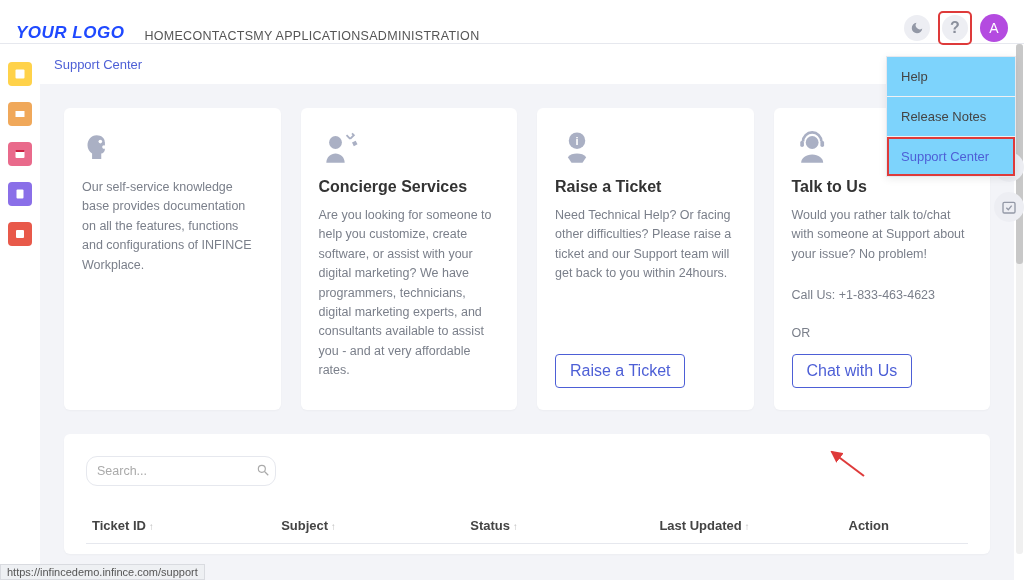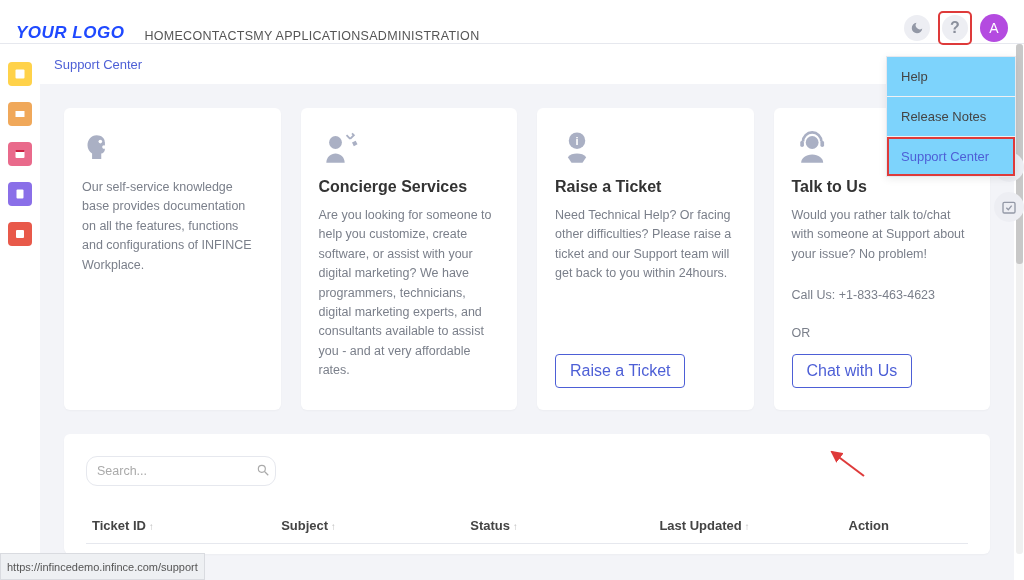--- a/index.html
+++ b/index.html
@@ -64,21 +64,21 @@
   .search{position:relative;margin-bottom:22px}
   .search input{width:190px;height:30px;border:1px solid var(--border);border-radius:11px;padding:0 28px 0 10px;font-size:12.5px;color:#14532d}
   .search input::placeholder{color:#aaa}
   .search .sicon{position:absolute;left:170px;top:7px;color:#aaa}
   .thead,.trow{display:flex;align-items:center;font-size:13px}
   .thead{color:#444;font-weight:600;padding:10px 6px;border-bottom:1px solid var(--border)}
   .th,.td{flex:1}
   .th.sort::after{content:' \2191';color:#bbb;font-size:10px}
   .th.action,.td.action{flex:.6}
   
-  .statusbar{position:absolute;left:0;bottom:0;height:27px;background:#eef0f3;border:1px solid #d9dbe0;font-size:11px;color:#555;display:flex;align-items:center;padding:0 6px}
+  .statusbar{position:absolute;left:0;bottom:0;height:16px;background:#eef0f3;border:1px solid #d9dbe0;font-size:11px;color:#555;display:flex;align-items:center;padding:0 6px}
   
   .floatpills{position:absolute;right:0;top:152px;display:flex;flex-direction:column;gap:10px;align-items:center}
   .pill{width:30px;height:30px;border-radius:50%;background:#edeef3;display:flex;align-items:center;justify-content:center;color:#9398a6;cursor:pointer;position:relative;z-index:1}
   svg{display:block}
 </style>
 </head>
 <body>
 
 <div class="topbar">
   <div class="logo">YOUR LOGO</div>

